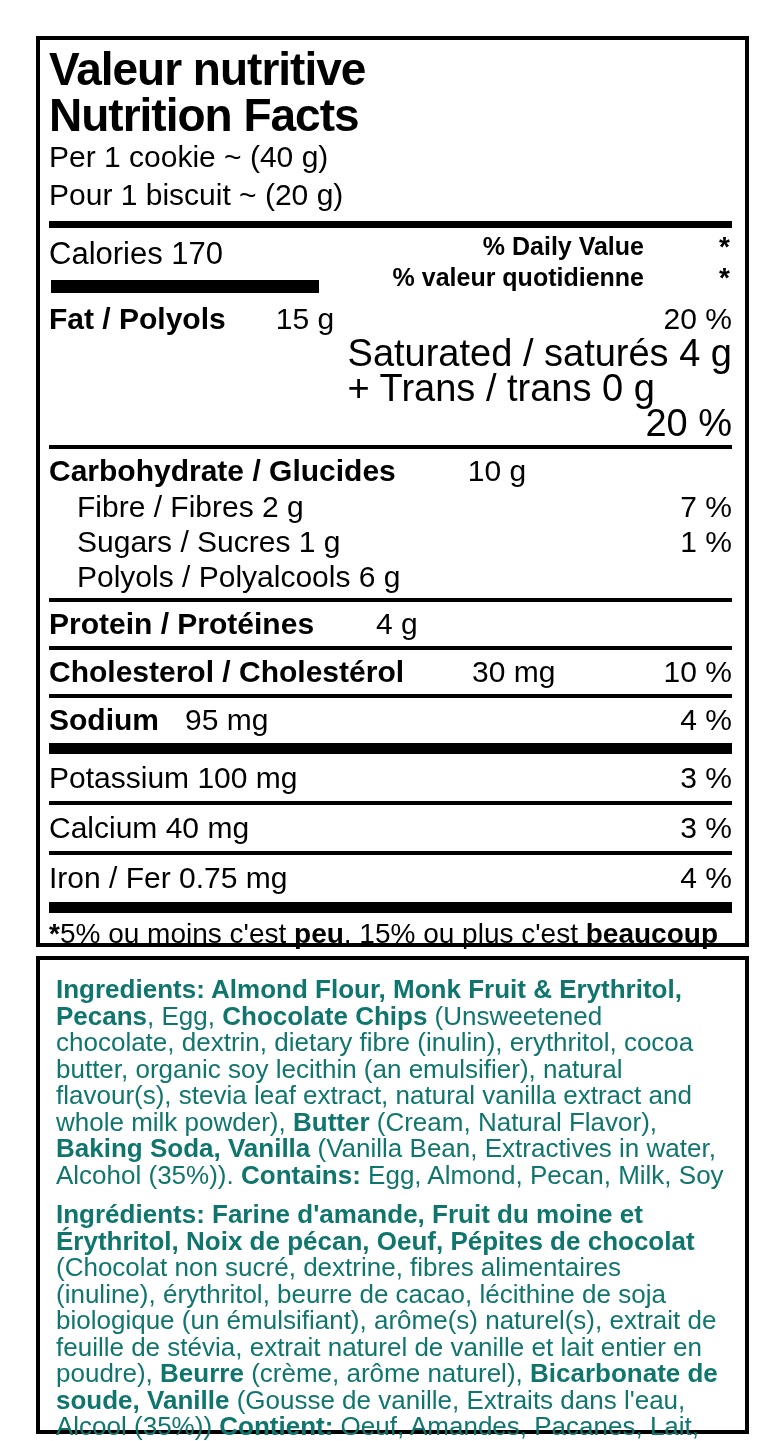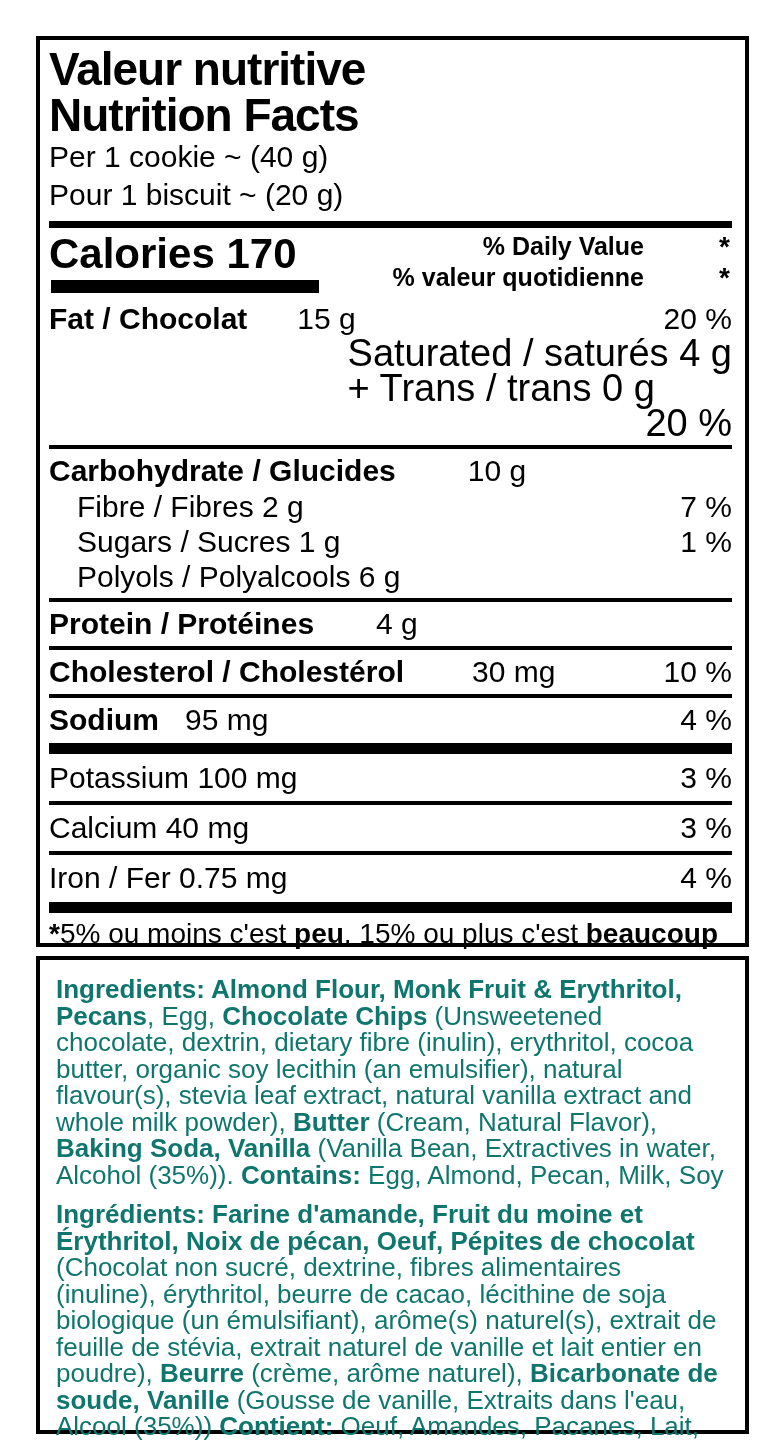--- a/index.html
+++ b/index.html
@@ -12,21 +12,21 @@
     border:4px solid #000; background:#fff; padding:6px 13px 8px 9px;
   }
   .hdr { font-size:46px; font-weight:bold; line-height:46px; letter-spacing:-1px; }
   .serving { font-size:30px; line-height:38px; }
   .rule-thick { height:7px; background:#000; margin-top:7px; }
   .rule-thin { height:4px; background:#000; margin:4px 0; }
   .bar-heavy { height:11px; background:#000; margin:5px 0; }
 
   .cal-block { display:flex; margin-top:3px; }
   .cal-left { width:46%; }
-  .cal-label { font-size:42px; font-weight:bold; line-height:46px; }
+  .cal-label { font-size:31px; font-weight:normal; line-height:46px; }
   .cal-bar { width:268px; height:13px; background:#000; margin-top:3px; margin-left:2px; }
   .cal-right { flex:1; }
   .dv-line { position:relative; font-size:25px; font-weight:bold; line-height:31px;
     text-align:right; padding-right:88px; }
   .dv-star { position:absolute; right:2px; top:0; font-size:28px; }
 
   .row { display:flex; align-items:baseline; font-size:30px; line-height:35px; }
   .row.tall { line-height:38px; }
   .nm-b { font-weight:bold; }
   .amt { margin-left:50px; }
@@ -73,21 +73,21 @@
         <span class="dv-star">*</span>
       </div>
       <div class="dv-line">
         <span>% valeur quotidienne</span>
         <span class="dv-star">*</span>
       </div>
     </div>
   </div>
 
   <div class="row" style="margin-top:8px">
-    <span class="nm-b">Fat / Chocolat</span>
+    <span class="nm-b">Fat / Polyols</span>
     <span class="amt">15 g</span>
     <span class="dv">20 %</span>
   </div>
 
   <div class="sat-block">
     <div class="sat-lines indent">
       <div>Saturated / saturés 4 g</div>
       <div>+ Trans / trans 0 g</div>
     </div>
     <span>20 %</span>

